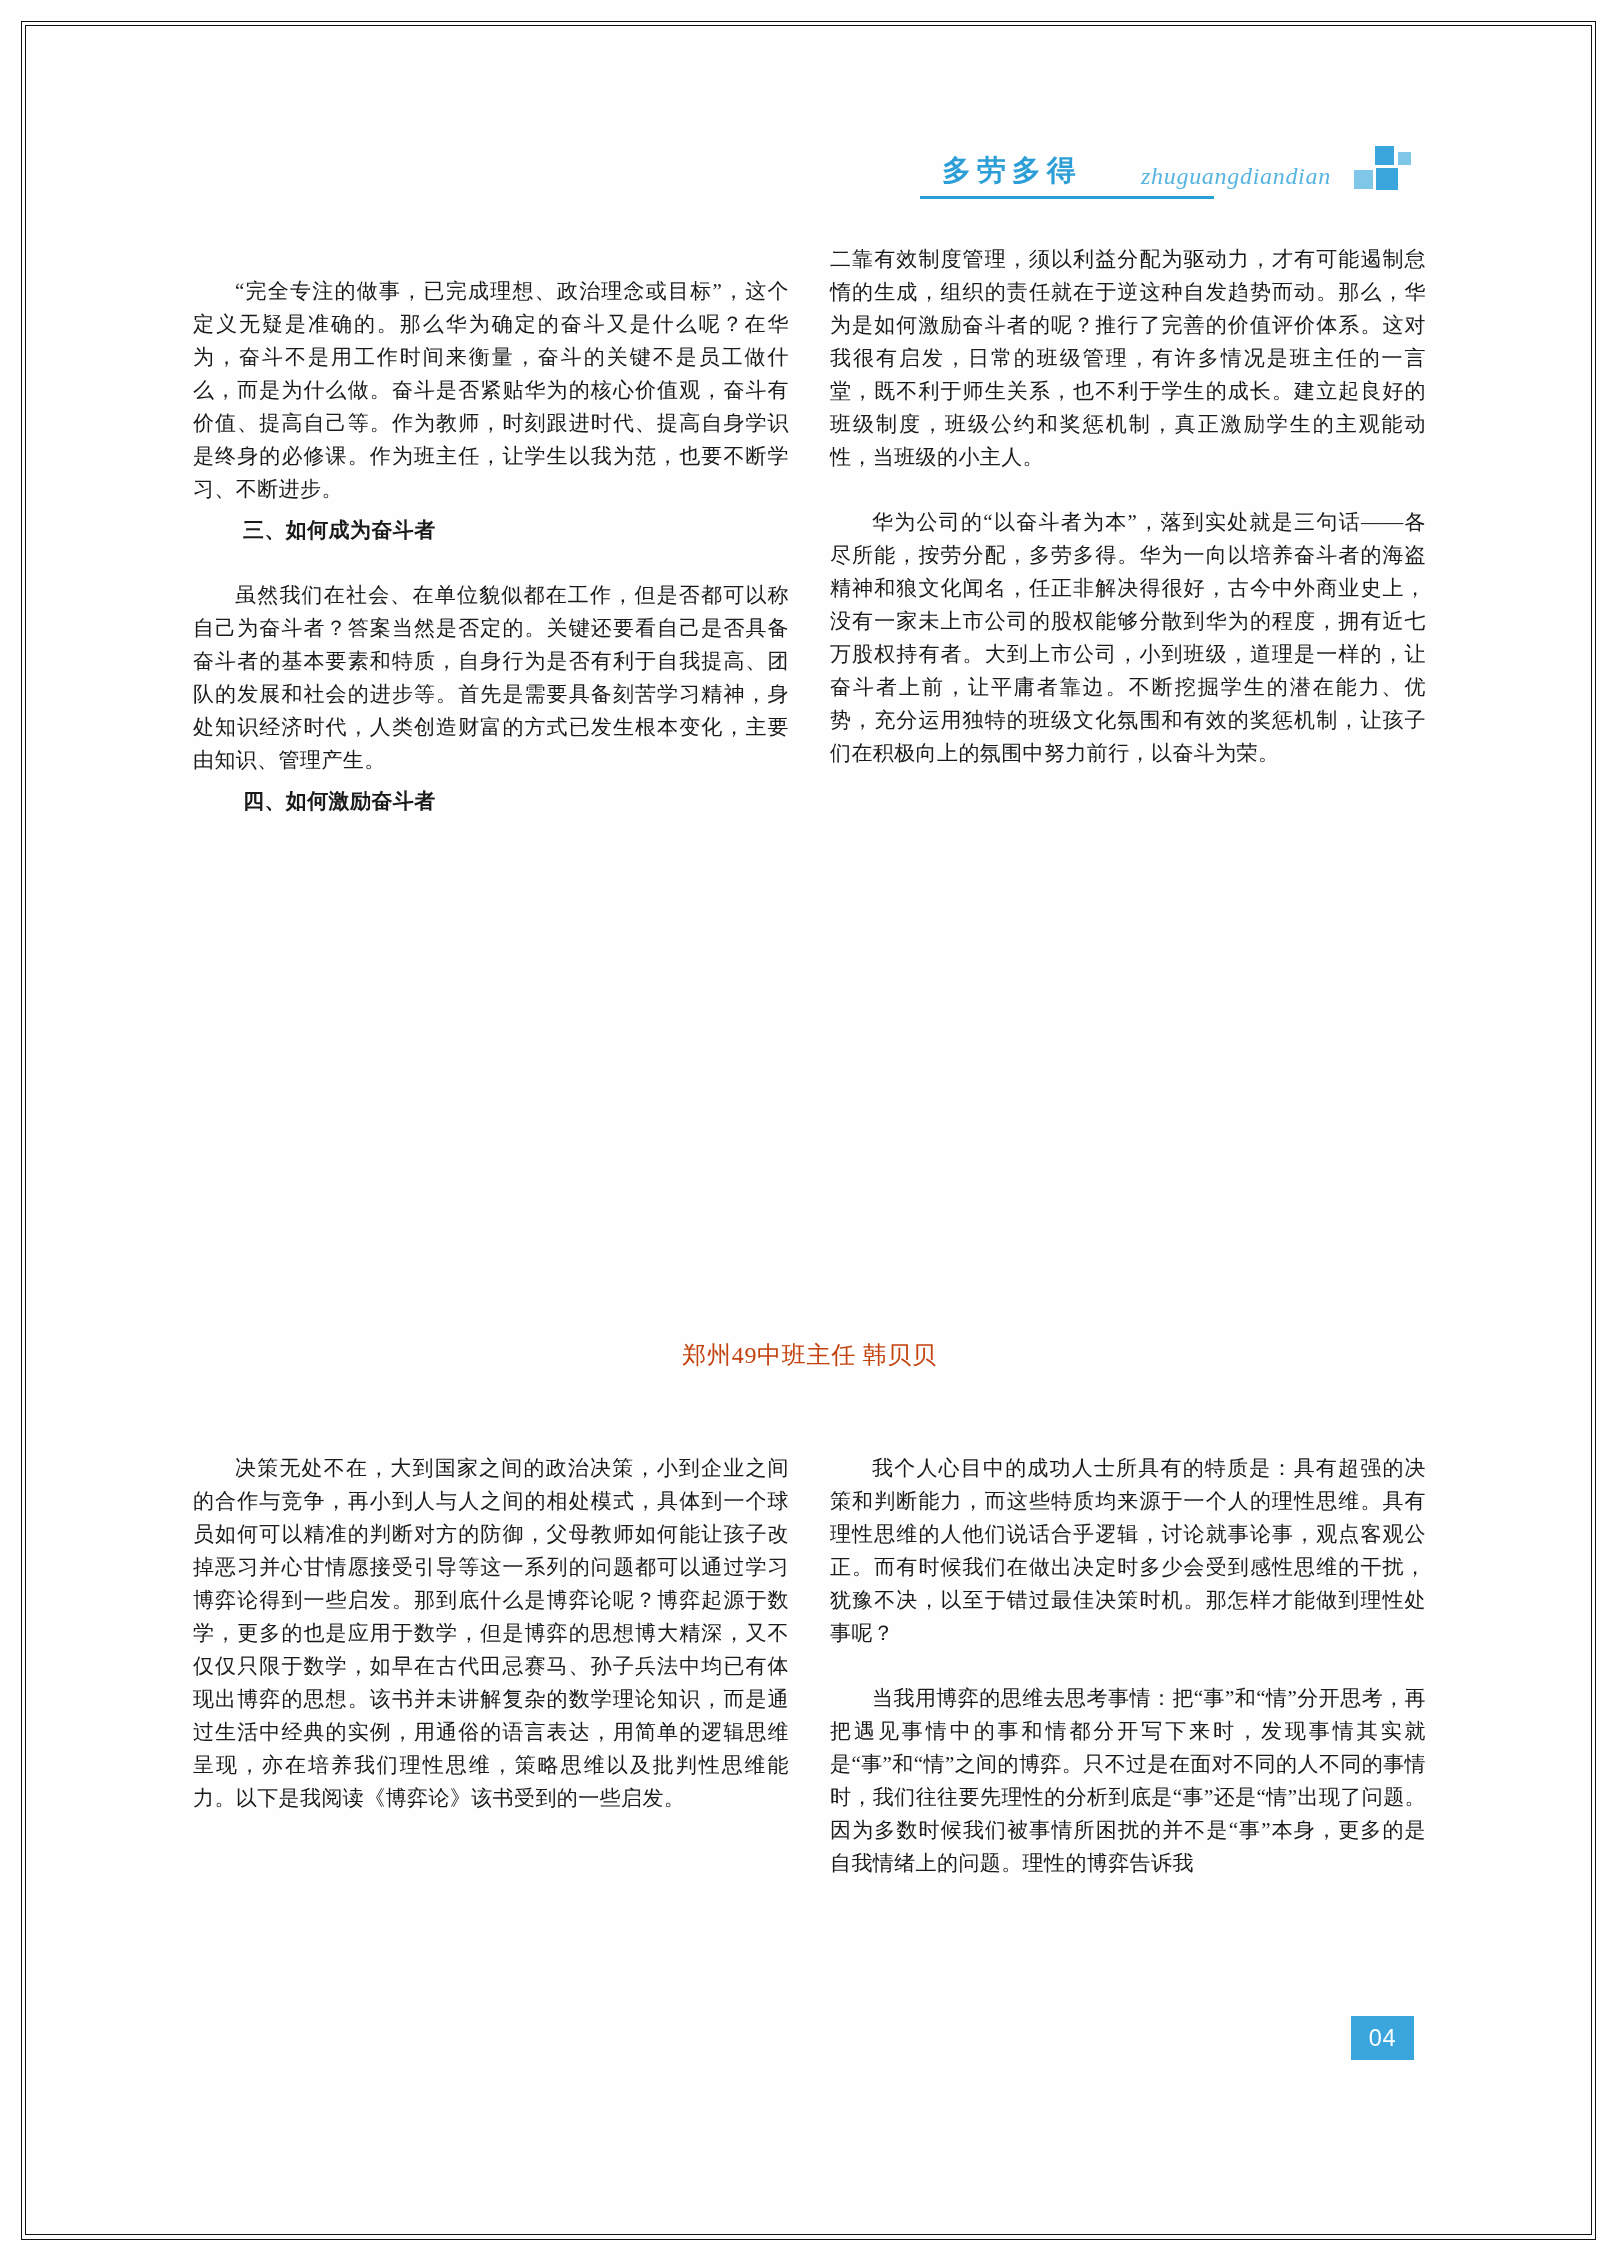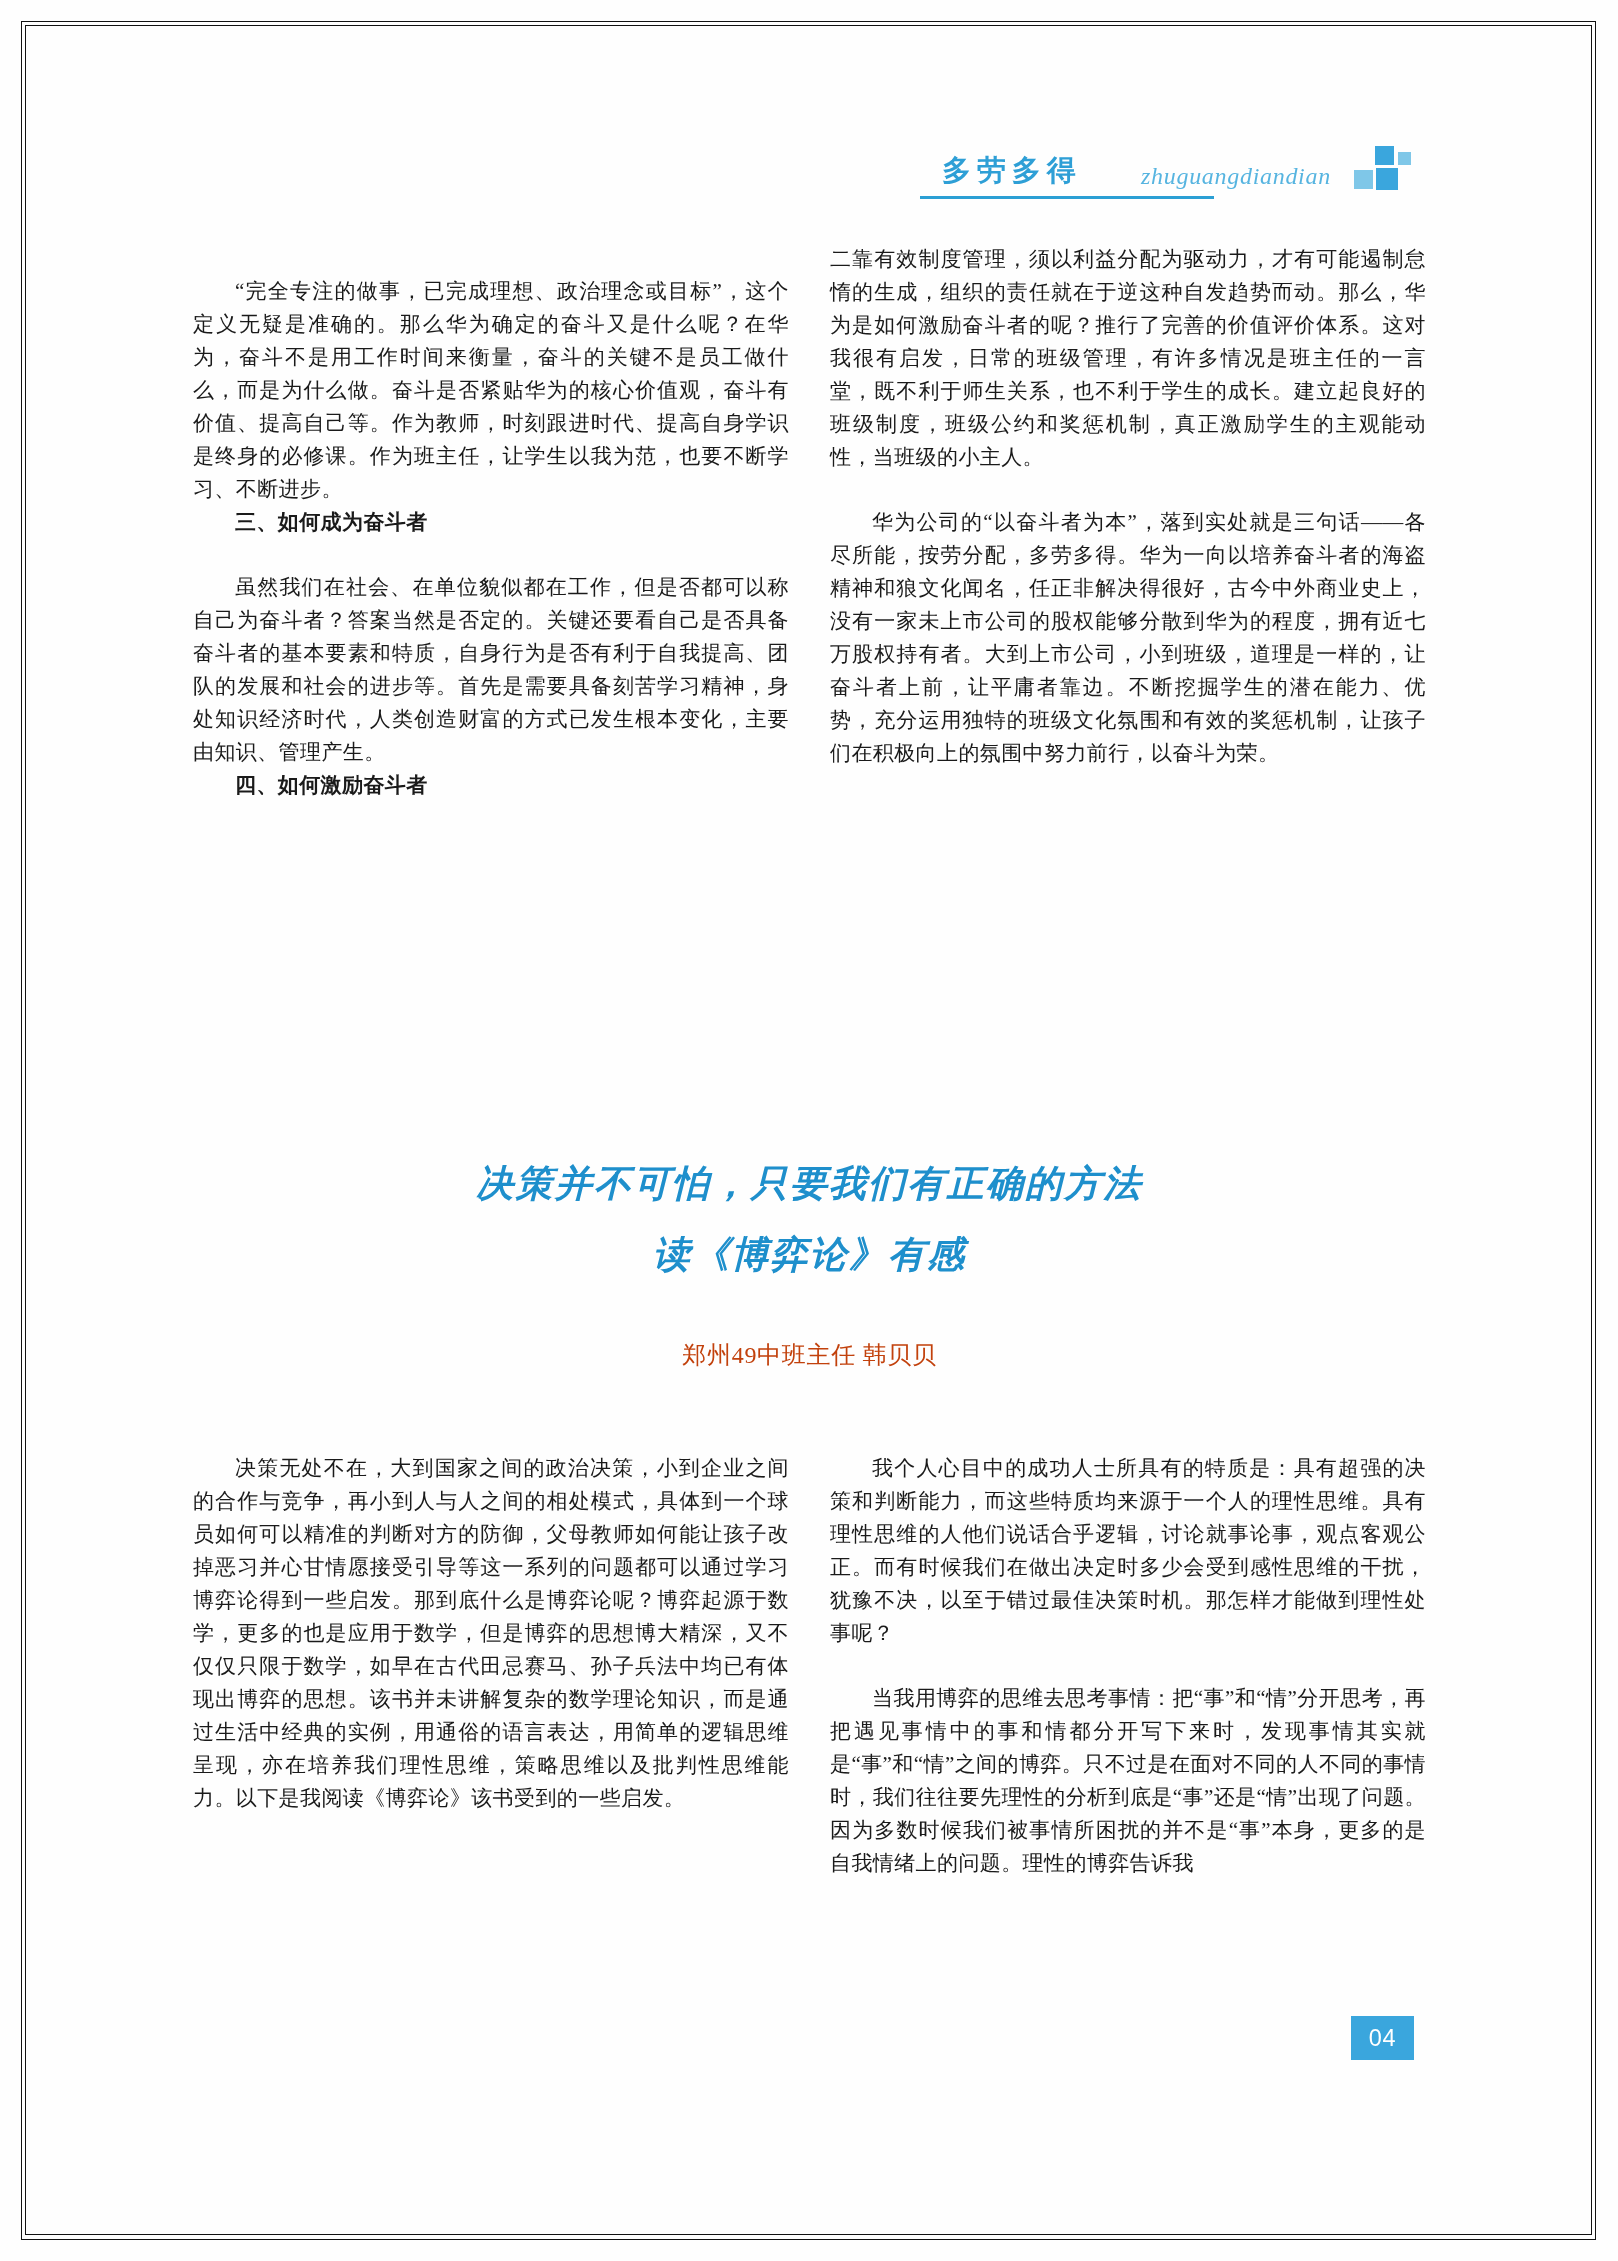--- a/index.html
+++ b/index.html
@@ -97,21 +97,21 @@
     position: absolute;
     font-size: 21px;
     line-height: 33px;
     text-align: justify;
     text-justify: inter-ideograph;
     letter-spacing: 0.4px;
   }
   .col p { margin: 0; }
   .col p.indent { text-indent: 2em; margin-top: 32px; }
   .col h3 {
-    margin: 0;
+    margin: 8px;
     font-size: 21px;
     line-height: 33px;
     font-weight: bold;
     text-indent: 2em;
   }
 
   #a1-col-left  { left: 193px; top: 243px; width: 596px; }
   #a1-col-right { left: 830px; top: 243px; width: 596px; }
 
   
@@ -184,24 +184,20 @@
     <h3>三、如何成为奋斗者</h3>
     <p class="indent">虽然我们在社会、在单位貌似都在工作，但是否都可以称自己为奋斗者？答案当然是否定的。关键还要看自己是否具备奋斗者的基本要素和特质，自身行为是否有利于自我提高、团队的发展和社会的进步等。首先是需要具备刻苦学习精神，身处知识经济时代，人类创造财富的方式已发生根本变化，主要由知识、管理产生。</p>
     <h3>四、如何激励奋斗者</h3>
   </div>
 
   <div class="col" id="a1-col-right">
     <p>二靠有效制度管理，须以利益分配为驱动力，才有可能遏制怠惰的生成，组织的责任就在于逆这种自发趋势而动。那么，华为是如何激励奋斗者的呢？推行了完善的价值评价体系。这对我很有启发，日常的班级管理，有许多情况是班主任的一言堂，既不利于师生关系，也不利于学生的成长。建立起良好的班级制度，班级公约和奖惩机制，真正激励学生的主观能动性，当班级的小主人。</p>
     <p class="indent">华为公司的“以奋斗者为本”，落到实处就是三句话——各尽所能，按劳分配，多劳多得。华为一向以培养奋斗者的海盗精神和狼文化闻名，任正非解决得很好，古今中外商业史上，没有一家未上市公司的股权能够分散到华为的程度，拥有近七万股权持有者。大到上市公司，小到班级，道理是一样的，让奋斗者上前，让平庸者靠边。不断挖掘学生的潜在能力、优势，充分运用独特的班级文化氛围和有效的奖惩机制，让孩子们在积极向上的氛围中努力前行，以奋斗为荣。</p>
   </div>
 
-  <div class="a2-title">
-    <div>决策并不可怕，只要我们有正确的方法</div>
-    <div>读《博弈论》有感</div>
-  </div>
   <div class="a2-byline">郑州49中班主任 韩贝贝</div>
 
   <div class="col" id="a2-col-left">
     <p class="indent">决策无处不在，大到国家之间的政治决策，小到企业之间的合作与竞争，再小到人与人之间的相处模式，具体到一个球员如何可以精准的判断对方的防御，父母教师如何能让孩子改掉恶习并心甘情愿接受引导等这一系列的问题都可以通过学习博弈论得到一些启发。那到底什么是博弈论呢？博弈起源于数学，更多的也是应用于数学，但是博弈的思想博大精深，又不仅仅只限于数学，如早在古代田忌赛马、孙子兵法中均已有体现出博弈的思想。该书并未讲解复杂的数学理论知识，而是通过生活中经典的实例，用通俗的语言表达，用简单的逻辑思维呈现，亦在培养我们理性思维，策略思维以及批判性思维能力。以下是我阅读《博弈论》该书受到的一些启发。</p>
   </div>
 
   <div class="col" id="a2-col-right">
     <p class="indent">我个人心目中的成功人士所具有的特质是：具有超强的决策和判断能力，而这些特质均来源于一个人的理性思维。具有理性思维的人他们说话合乎逻辑，讨论就事论事，观点客观公正。而有时候我们在做出决定时多少会受到感性思维的干扰，犹豫不决，以至于错过最佳决策时机。那怎样才能做到理性处事呢？</p>
     <p class="indent">当我用博弈的思维去思考事情：把“事”和“情”分开思考，再把遇见事情中的事和情都分开写下来时，发现事情其实就是“事”和“情”之间的博弈。只不过是在面对不同的人不同的事情时，我们往往要先理性的分析到底是“事”还是“情”出现了问题。因为多数时候我们被事情所困扰的并不是“事”本身，更多的是自我情绪上的问题。理性的博弈告诉我</p>
   </div>

